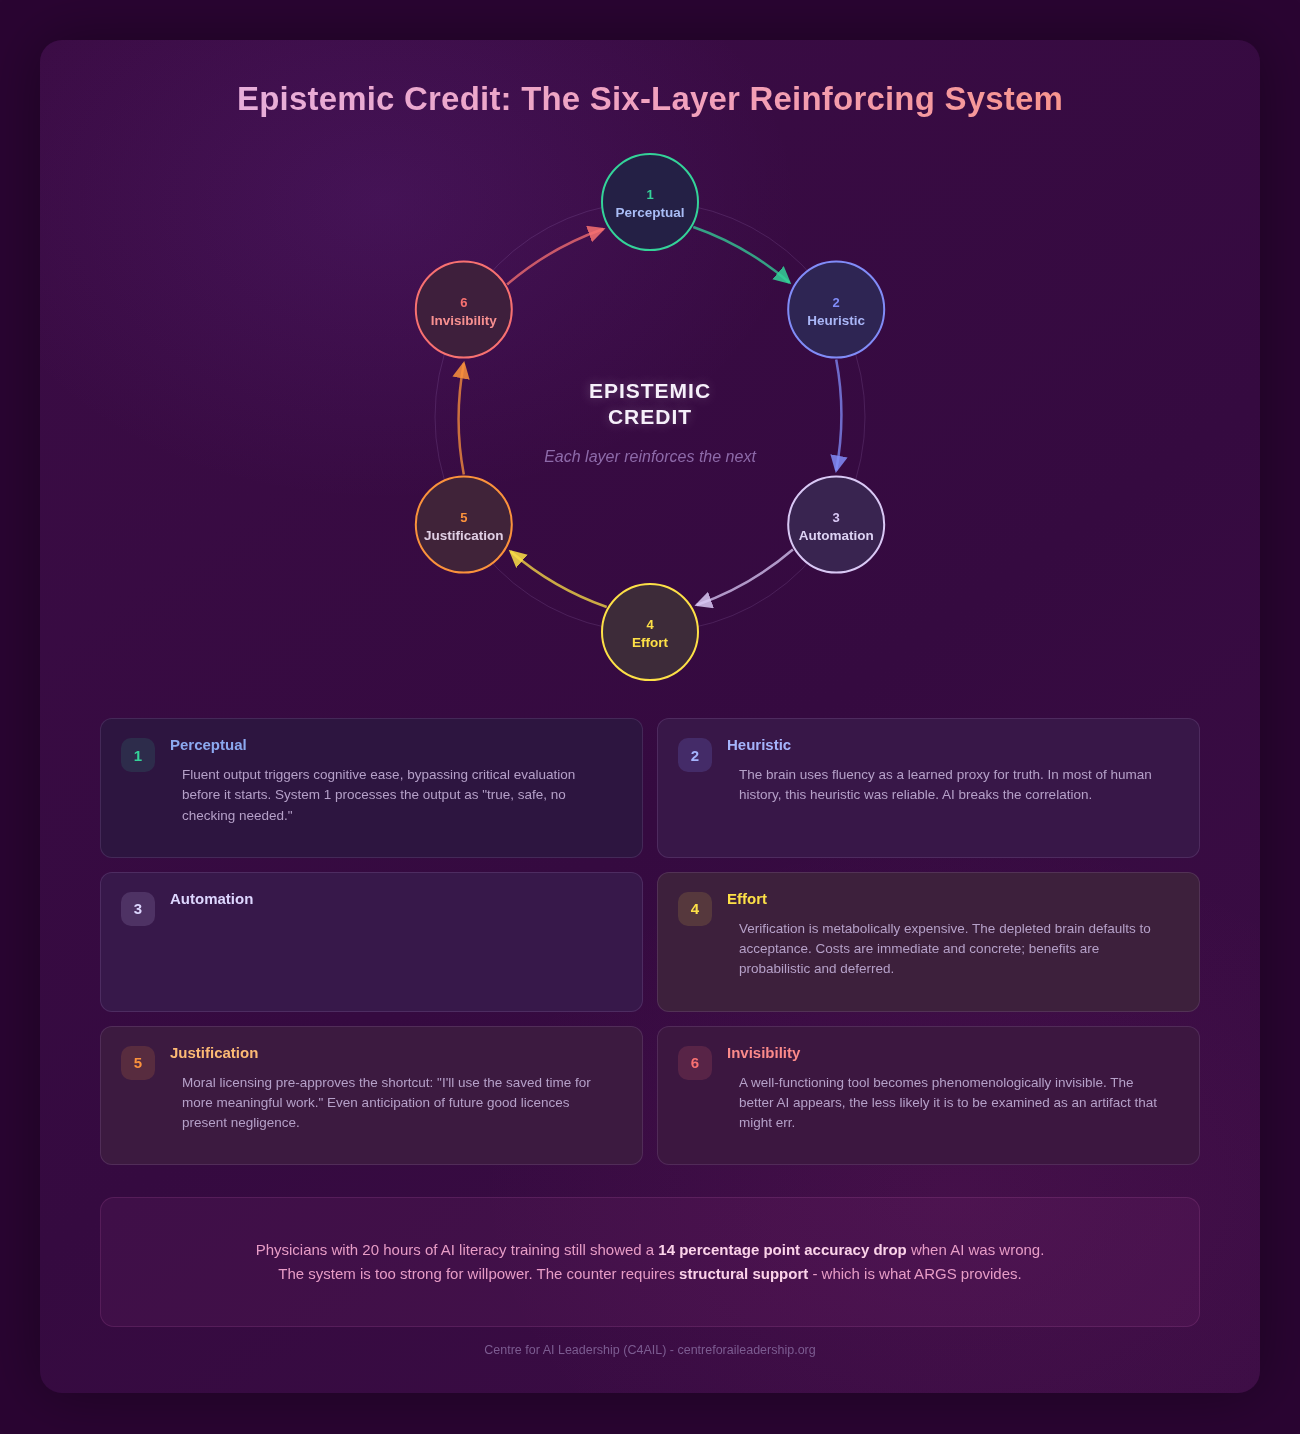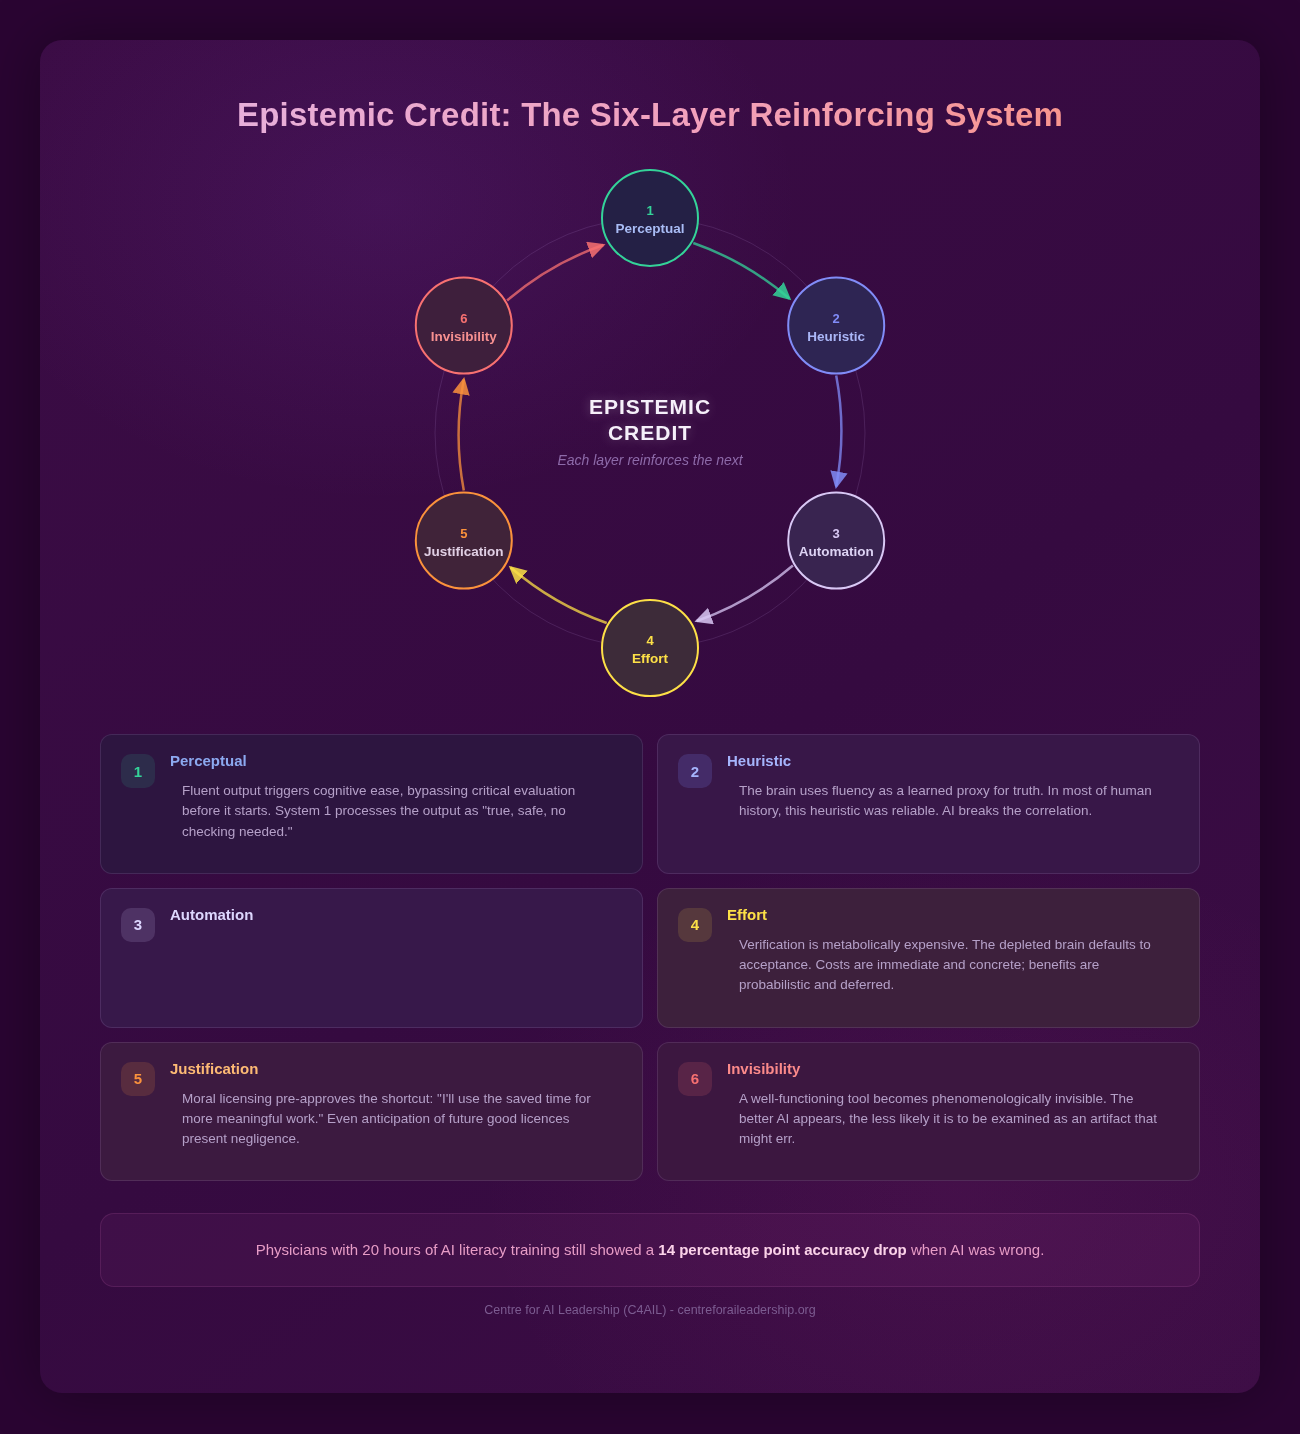--- a/index.html
+++ b/index.html
@@ -12,21 +12,21 @@
   .panel{
     position:absolute;left:40px;top:40px;width:1220px;height:1353px;
     border-radius:22px;
     background:
       radial-gradient(ellipse 700px 500px at 28% 12%, rgba(168,85,247,0.10), transparent 60%),
       radial-gradient(ellipse 800px 600px at 75% 85%, rgba(217,70,160,0.07), transparent 60%),
       linear-gradient(145deg,#3b0c45 0%, #350a40 55%, #3c0d45 100%);
     box-shadow:0 0 60px rgba(0,0,0,0.35);
   }
   
-  .header{padding-top:56px;text-align:center;}
+  .header{padding-top:40px;text-align:center;}
   .title{
     margin:0;
     font-size:33px;font-weight:bold;letter-spacing:0.2px;
     background:linear-gradient(90deg,#e3b4e7 0%, #f2a0bb 55%, #fb8f76 100%);
     -webkit-background-clip:text;background-clip:text;
     -webkit-text-fill-color:transparent;color:transparent;
   }
   .subtitle{
     margin:16px auto 0;max-width:650px;
     font-size:16px;line-height:1.55;color:#a78dbb;
@@ -36,21 +36,21 @@
   .diagram svg{position:absolute;left:50%;top:0;transform:translateX(-50%);}
   .center-label{
     position:absolute;left:50%;top:258px;transform:translateX(-50%);
     width:280px;text-align:center;pointer-events:none;
   }
   .center-title{
     font-size:21px;font-weight:bold;color:#f6f0fa;letter-spacing:1px;line-height:1.25;
     text-shadow:0 0 12px rgba(255,255,255,0.25);
   }
   .center-sub{margin-top:11px;font-size:13.5px;line-height:1.35;color:#a287bd;}
-  .center-note{margin-top:5px;font-size:14px;font-style:italic;color:#8d6aa9;}
+  .center-note{margin-top:17px;font-size:16px;font-style:italic;color:#8d6aa9;}
   
   .cards{
     display:grid;grid-template-columns:1fr 1fr;gap:14px;
     margin:6px 60px 0;
   }
   .card{
     display:flex;align-items:flex-start;
     border-radius:12px;padding:17px 20px 19px;
     border:1px solid rgba(190,150,220,0.16);
   }
@@ -59,21 +59,21 @@
     display:flex;align-items:center;justify-content:center;
     font-size:15px;font-weight:bold;margin-right:15px;margin-top:2px;
   }
   .card-title{font-size:15px;font-weight:bold;margin:0 0 6px;}
   .card-body{font-size:13.5px;line-height:1.5;color:#b5a0c8;margin:12px;}
   
   .callout{
     margin:32px 60px 0;border-radius:14px;
     background:rgba(190,80,170,0.08);
     border:1px solid rgba(225,120,195,0.14);
-    padding:24px 30px;text-align:center;
+    padding:40px 30px;text-align:center;
   }
   .callout p{margin:0;font-size:15px;line-height:1.6;color:#e79cc6;}
   .callout strong{color:#fbd2e9;font-weight:bold;}
   
   .footer{margin-top:16px;text-align:center;font-size:12.5px;color:#7c5c91;}
 </style>
 </head>
 <body>
 
 <div class="panel">
@@ -195,16 +195,17 @@
       <div class="badge" style="background: rgba(248, 113, 113, 0.15); color: rgb(248, 113, 113);">6</div>
       <div>
         <h3 class="card-title" style="color: rgb(251, 138, 138);">Invisibility</h3>
         <p class="card-body">A well-functioning tool becomes phenomenologically invisible. The better AI appears, the less likely it is to be examined as an artifact that might err.</p>
       </div>
     </div>
   </div>
 
   <div class="callout">
     <p id="callout-line1"><span>Physicians with 20 hours of AI literacy training still showed a </span><strong>14 percentage point accuracy drop</strong><span> when AI was wrong.</span></p>
+    <p id="callout-line2"><span>The system is too strong for willpower. The counter requires </span><strong>structural support</strong><span> - which is what ARGS provides.</span></p>
   </div>
 
   <div class="footer">Centre for AI Leadership (C4AIL) - centreforaileadership.org</div>
 </div>
 
 </body></html>

